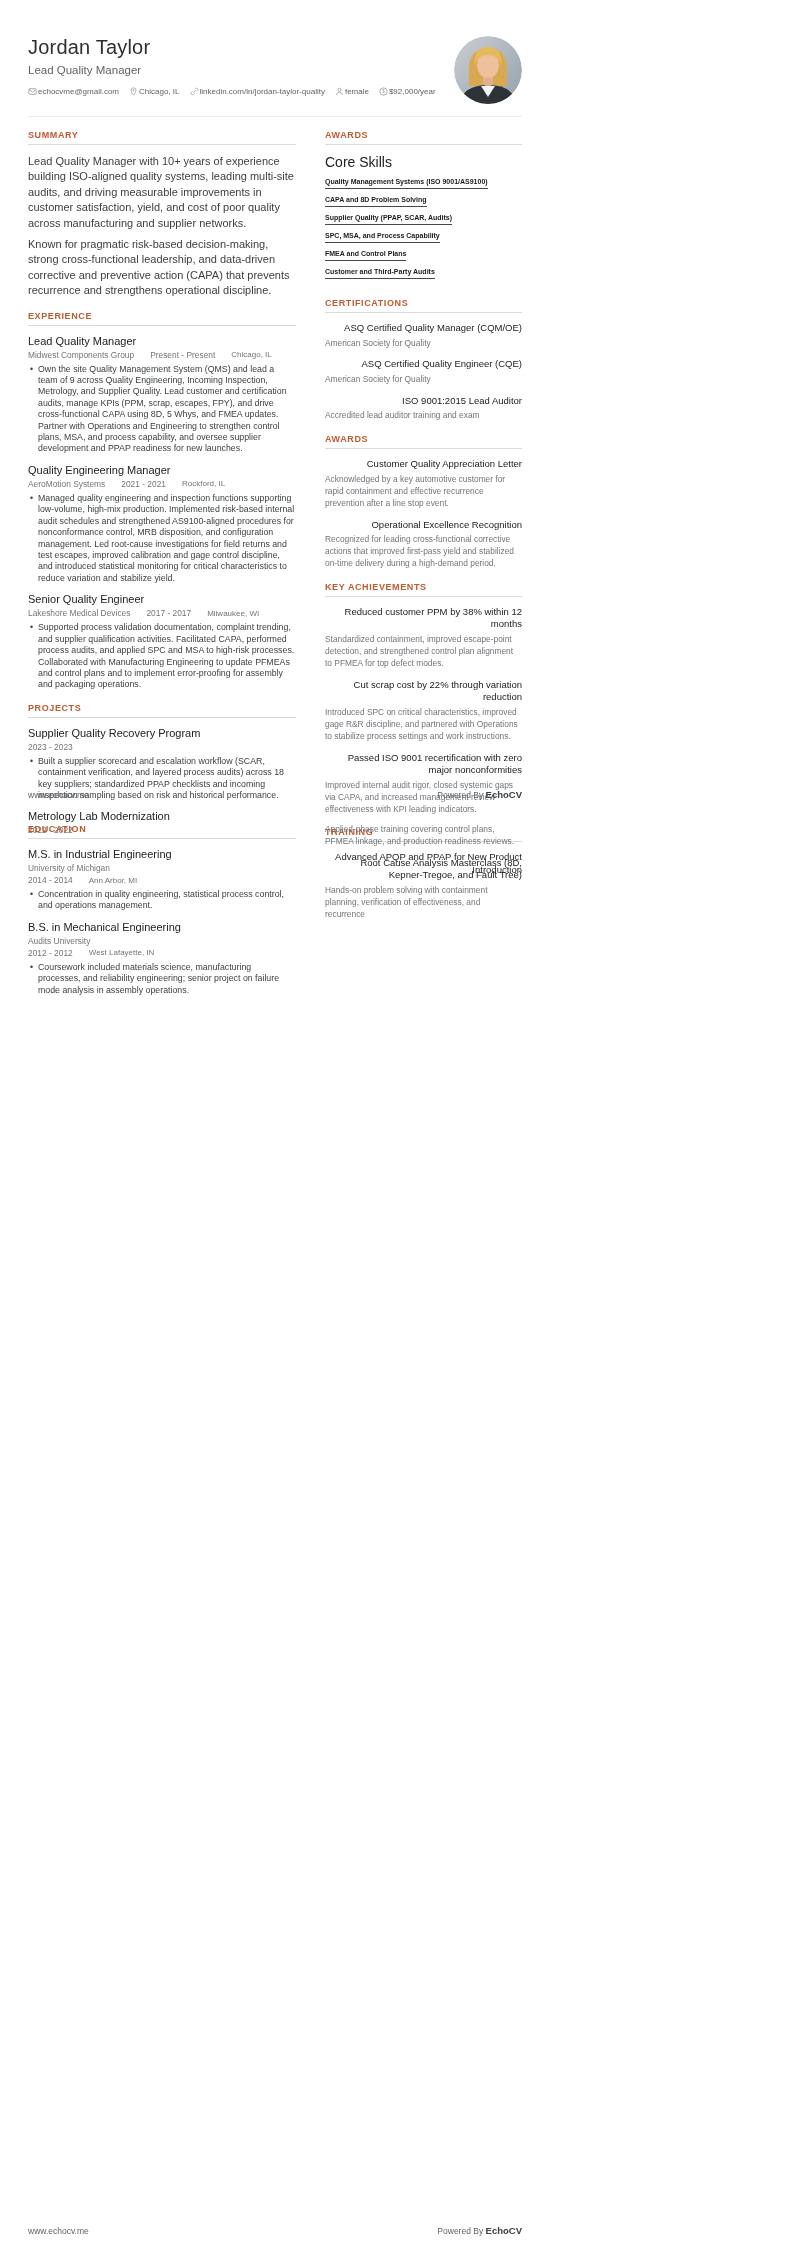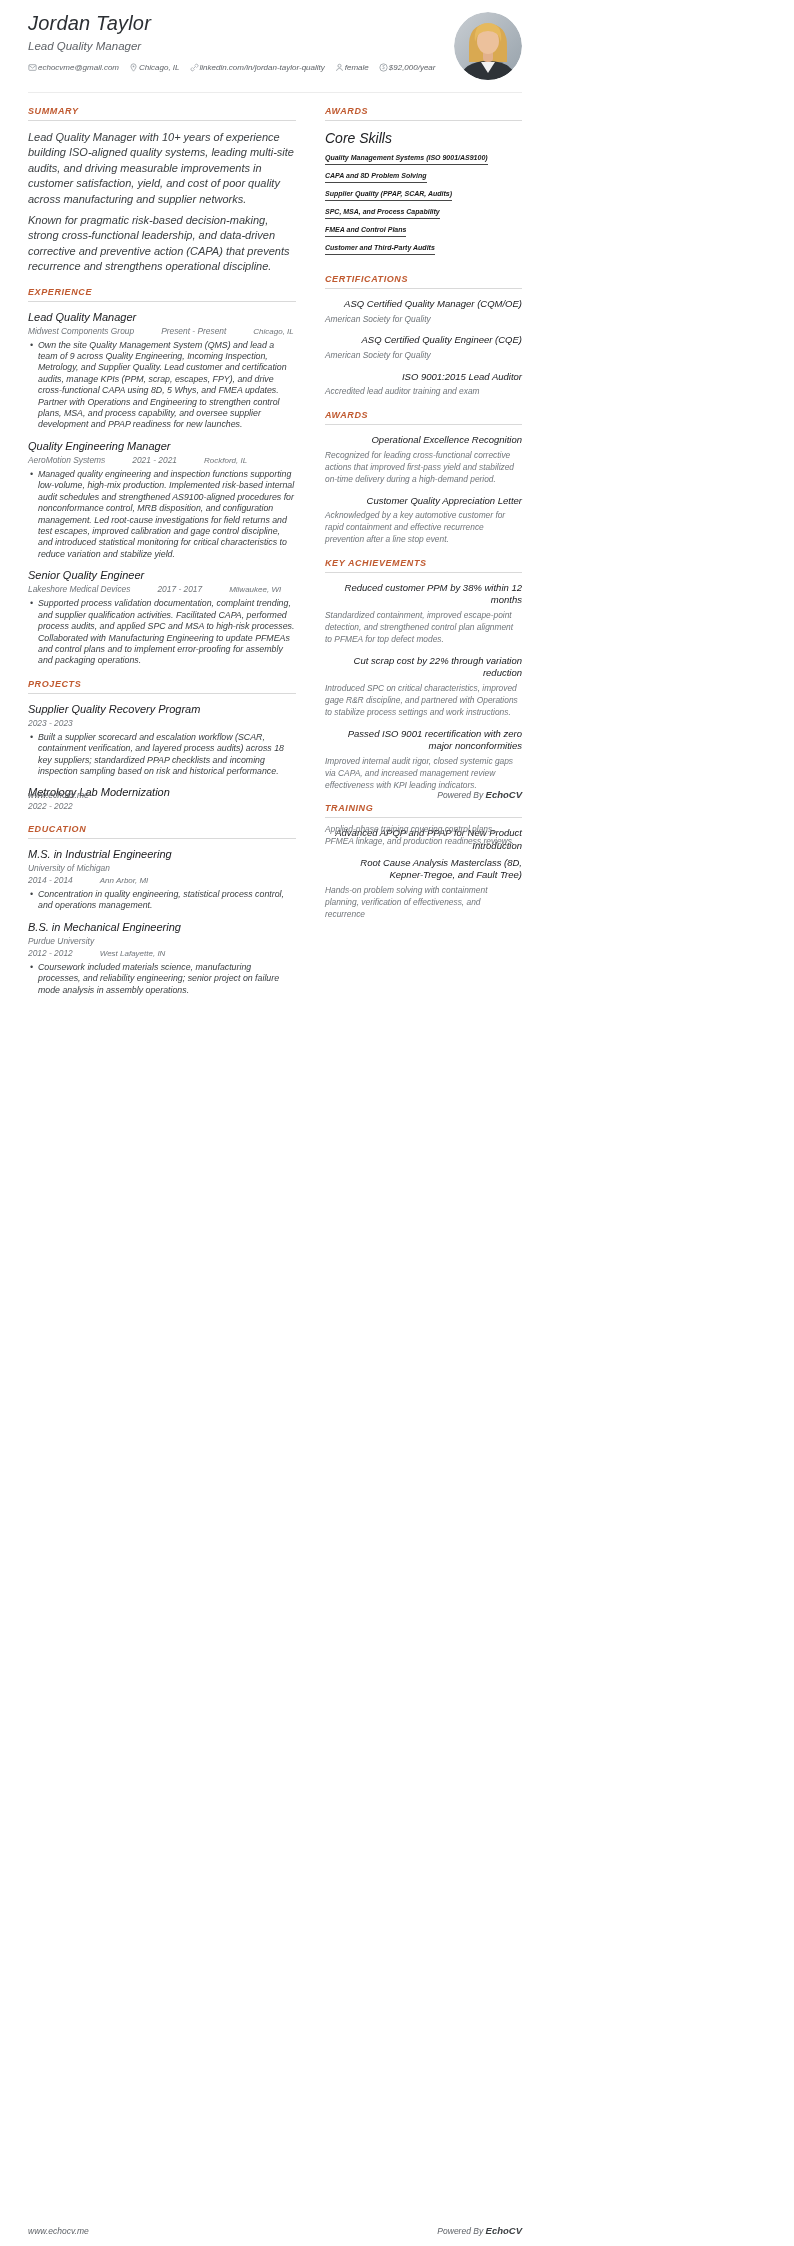--- a/index.html
+++ b/index.html
@@ -6,21 +6,21 @@
   html,body { background:#fff; }
   body {
     width:794px; min-height:2246px;
     font-family:"Liberation Sans", sans-serif;
     color:#3c4043;
   }
   .doc { width:550px; }
   .page { position:relative; }
   .page-1 { height:810px; }
   .page-2 { height:1436px; }
-  .inner { padding:12px 28px 0;font-style:italic; }
+  .inner { padding:36px 28px 0; }
   .page-2 .inner { padding-top:14px; }
 
   
   .hdr { display:flex; justify-content:space-between; align-items:flex-start; gap:8px; }
   .name { font-size:20px; font-weight:500; color:#2b2f33; letter-spacing:.2px; }
   .subtitle { font-size:11.5px; color:#5f6368; margin-top:5px; }
   .contact-row { display:flex; gap:10px; margin-top:11px; font-size:8px; color:#5f6368; align-items:center; flex-wrap:wrap; }
   .contact-item { display:inline-flex; gap:1px; align-items:center; white-space:nowrap; }
   .contact-item svg { color:#9aa0a6; flex:0 0 auto; }
   .avatar { width:68px; height:68px; border-radius:50%; overflow:hidden; flex:0 0 68px; }
@@ -33,21 +33,21 @@
   section { margin-bottom:12px; }
   .sec-h {
     font-size:9px; font-weight:700; color:var(--accent, #c05a30);
     letter-spacing:.6px; border-bottom:1px solid var(--rule,#d9d9d9);
     padding-bottom:4px; margin-bottom:9px;
   }
   .para { font-size:11px; line-height:1.4; color:#3c4043; margin-bottom:6px; }
 
   .job { margin-bottom:9px; }
   .job-title { font-size:11px; font-weight:500; color:#202124; margin-bottom:3px; }
-  .meta-row { display:flex; gap:27px; font-size:8.4px; color:#70757a; margin-bottom:4px; align-items:flex-end; flex-wrap:wrap; }
+  .meta-row { display:flex; gap:16px; font-size:8.4px; color:#70757a; margin-bottom:4px; align-items:center; flex-wrap:wrap; }
   .meta-line { font-size:8.4px; color:#70757a; margin-bottom:2px; }
   .meta-loc { font-size:8px; }
   .bullet { position:relative; padding-left:10px; font-size:8.8px; line-height:1.3; color:#3c4043; }
   .bullet::before { content:"\2022"; position:absolute; left:2px; top:0; color:#3c4043; }
 
   
   .group-title { font-size:14px; color:#202124; margin-bottom:8px; }
   .tags { display:flex; flex-wrap:wrap; column-gap:7px; }
   .tag {
     font-size:7px; font-weight:700; color:#1b1b1b;
@@ -231,26 +231,26 @@
             </div>
             <div class="rc-item">
               <div class="rc-title">ISO 9001:2015 Lead Auditor</div>
               <div class="rc-sub">Accredited lead auditor training and exam</div>
             </div>
           </section>
 
           <section>
             <h2 class="sec-h">AWARDS</h2>
             <div class="rc-item">
+              <div class="rc-title">Customer Quality Appreciation Letter</div>
+              <div class="rc-desc">Acknowledged by a key automotive customer for rapid containment and effective recurrence prevention after a line stop event.</div>
+            </div>
+            <div class="rc-item">
               <div class="rc-title">Operational Excellence Recognition</div>
               <div class="rc-desc">Recognized for leading cross-functional corrective actions that improved first-pass yield and stabilized on-time delivery during a high-demand period.</div>
-            </div>
-            <div class="rc-item">
-              <div class="rc-title">Customer Quality Appreciation Letter</div>
-              <div class="rc-desc">Acknowledged by a key automotive customer for rapid containment and effective recurrence prevention after a line stop event.</div>
             </div>
           </section>
 
           <section>
             <h2 class="sec-h">KEY ACHIEVEMENTS</h2>
             <div class="rc-item">
               <div class="rc-title">Reduced customer PPM by 38% within 12 months</div>
               <div class="rc-desc">Standardized containment, improved escape-point detection, and strengthened control plan alignment to PFMEA for top defect modes.</div>
             </div>
             <div class="rc-item">
@@ -292,21 +292,21 @@
               <div class="meta-line">University of Michigan</div>
               <div class="meta-row">
                 <span>2014 - 2014</span>
                 <span class="meta-loc">Ann Arbor, MI</span>
               </div>
               <div class="bullet">Concentration in quality engineering, statistical process control, and operations management.</div>
             </div>
 
             <div class="job">
               <div class="job-title">B.S. in Mechanical Engineering</div>
-              <div class="meta-line">Purdue University</div>
+              <div class="meta-line">Audits University</div>
               <div class="meta-row">
                 <span>2012 - 2012</span>
                 <span class="meta-loc">West Lafayette, IN</span>
               </div>
               <div class="bullet">Coursework included materials science, manufacturing processes, and reliability engineering; senior project on failure mode analysis in assembly operations.</div>
             </div>
           </section>
         </div>
 
         <div class="col-right">

